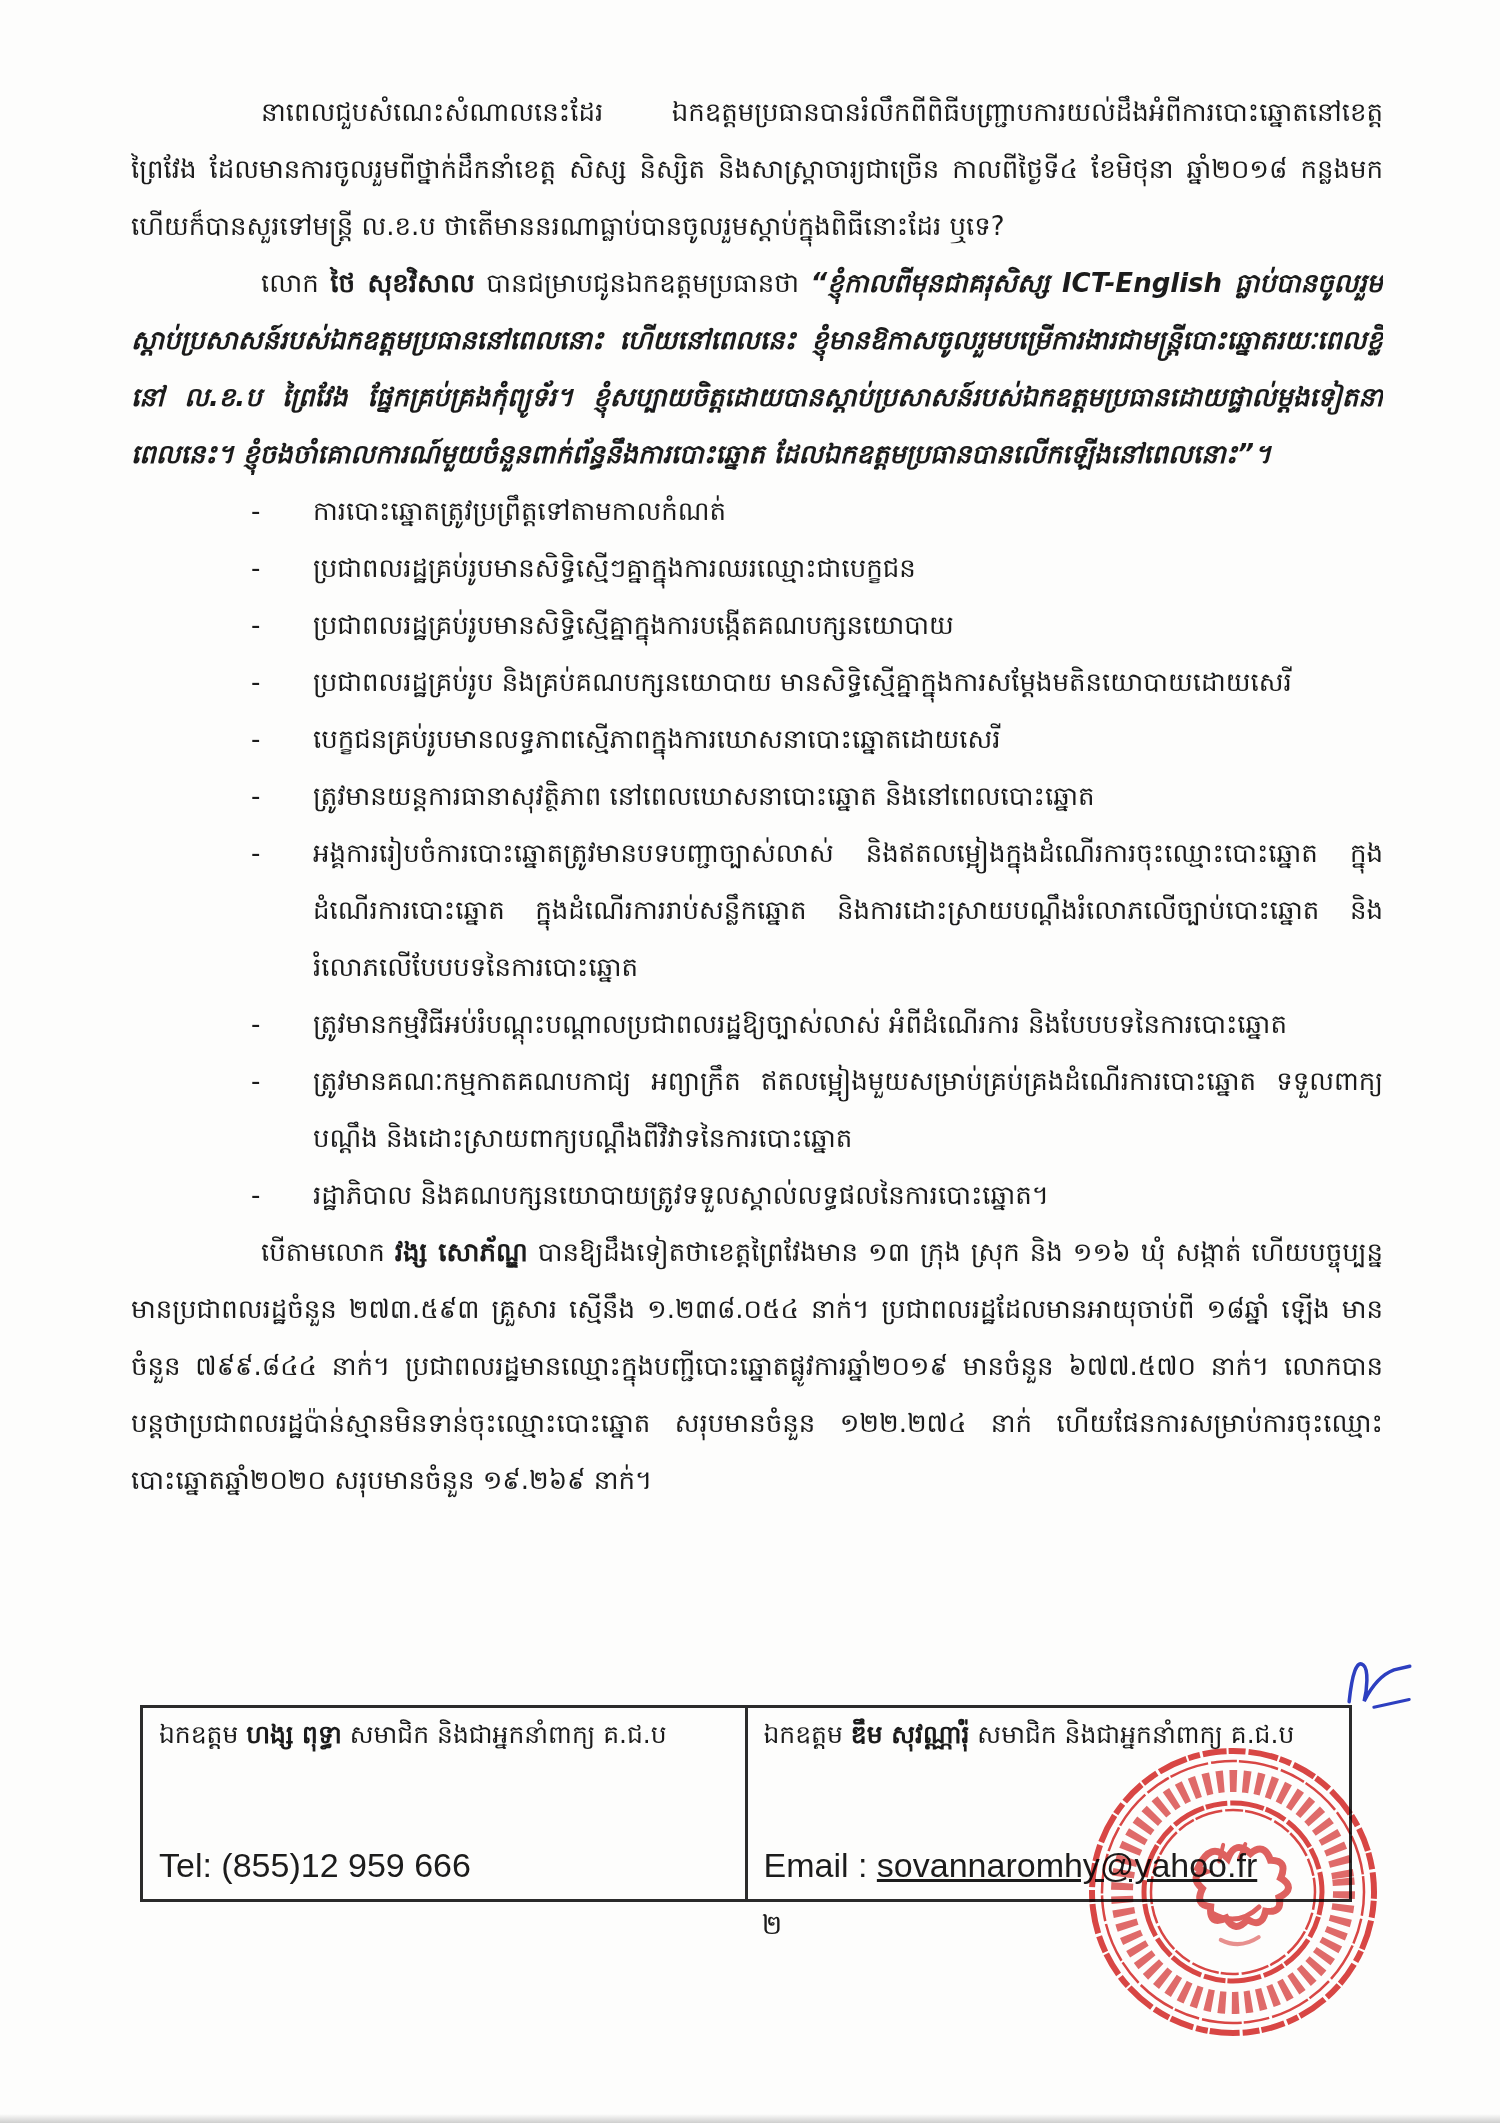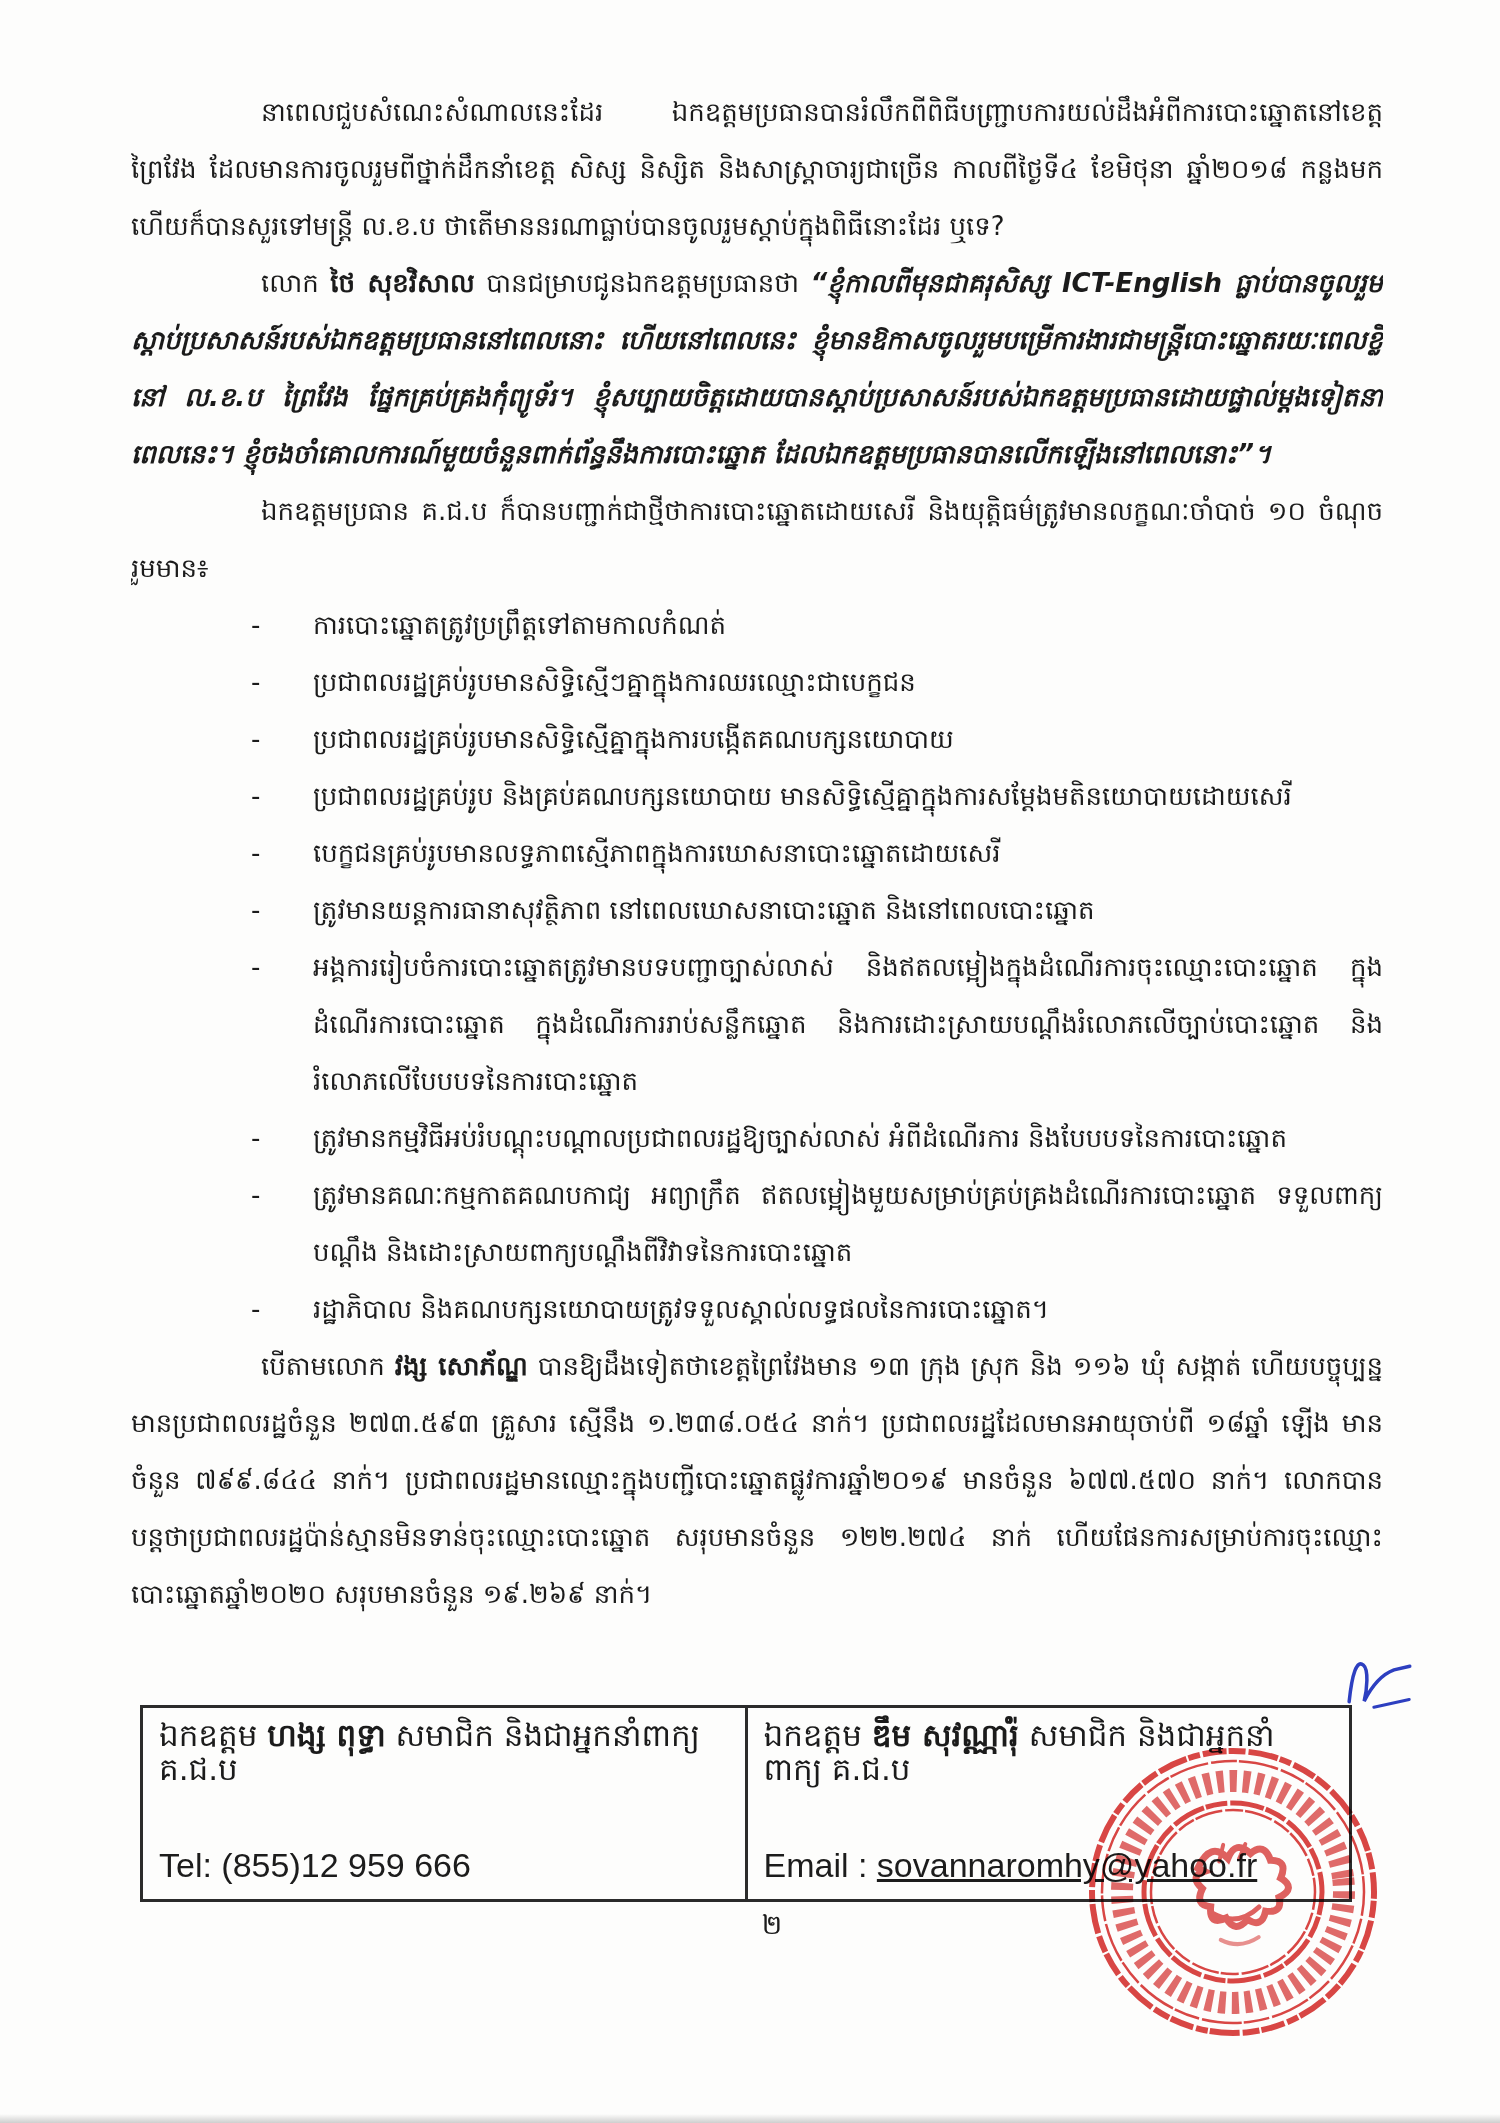--- a/index.html
+++ b/index.html
@@ -26,21 +26,21 @@
   
   .contact-table{
     position:absolute;left:140px;top:1705px;width:1212px;height:197px;
     border:3px solid #2b2b2b;display:flex;box-sizing:border-box;background:transparent;
   }
   .contact-cell{
     flex:1;box-sizing:border-box;display:flex;flex-direction:column;
     justify-content:space-between;padding:10px 16px 14px 16px;
   }
   .contact-cell.left{border-right:3px solid #2b2b2b;}
-  .contact-name{font-size:31px;line-height:34px;}
+  .contact-name{font-size:25px;line-height:34px;}
   .contact-tel,.contact-email{
     font-family:"Liberation Sans",sans-serif;font-size:34px;color:#1c1c1c;
   }
   .email-addr{text-decoration:underline;}
   .page-number{
     position:absolute;left:742px;top:1908px;width:60px;text-align:center;
     font-size:27px;
   }
   
   .stamp{
@@ -62,23 +62,20 @@
   <div class="doc-text">
 
     <p>
       <span>នាពេលជួបសំណេះសំណាលនេះដែរ ឯកឧត្តមប្រធានបានរំលឹកពីពិធីបញ្ជ្រាបការយល់ដឹងអំពីការបោះឆ្នោតនៅខេត្តព្រៃវែង ដែលមានការចូលរួមពីថ្នាក់ដឹកនាំខេត្ត សិស្ស និស្សិត និងសាស្ត្រាចារ្យជាច្រើន កាលពីថ្ងៃទី៤ ខែមិថុនា ឆ្នាំ២០១៨ កន្លងមក ហើយក៏បានសួរទៅមន្ត្រី ល.ខ.ប ថាតើមាននរណាធ្លាប់បានចូលរួមស្តាប់ក្នុងពិធីនោះដែរ ឬទេ?</span>
     </p>
 
     <p>
       <span>លោក </span><span class="bold-name">ថៃ សុខវិសាល</span><span> បានជម្រាបជូនឯកឧត្តមប្រធានថា </span><span class="quote">“ខ្ញុំកាលពីមុនជាគរុសិស្ស ICT-English ធ្លាប់បានចូលរួមស្តាប់ប្រសាសន៍របស់ឯកឧត្តមប្រធាននៅពេលនោះ ហើយនៅពេលនេះ ខ្ញុំមានឱកាសចូលរួមបម្រើការងារជាមន្ត្រីបោះឆ្នោតរយៈពេលខ្លីនៅ ល.ខ.ប ព្រៃវែង ផ្នែកគ្រប់គ្រងកុំព្យូទ័រ។ ខ្ញុំសប្បាយចិត្តដោយបានស្តាប់ប្រសាសន៍របស់ឯកឧត្តមប្រធានដោយផ្ទាល់ម្តងទៀតនាពេលនេះ។ ខ្ញុំចងចាំគោលការណ៍មួយចំនួនពាក់ព័ន្ធនឹងការបោះឆ្នោត ដែលឯកឧត្តមប្រធានបានលើកឡើងនៅពេលនោះ”។</span>
     </p>
 
-    <p>
-      <span>ឯកឧត្តមប្រធាន គ.ជ.ប ក៏បានបញ្ជាក់ជាថ្មីថាការបោះឆ្នោតដោយសេរី និងយុត្តិធម៌ត្រូវមានលក្ខណៈចាំបាច់ ១០ ចំណុច រួមមាន៖</span>
-    </p>
 
     <div class="bullet-list">
       <div class="bullet-row">
         <span class="bullet-dash">-</span>
         <span class="bullet-text">ការបោះឆ្នោតត្រូវប្រព្រឹត្តទៅតាមកាលកំណត់</span>
       </div>
       <div class="bullet-row">
         <span class="bullet-dash">-</span>
         <span class="bullet-text">ប្រជាពលរដ្ឋគ្រប់រូបមានសិទ្ធិស្មើៗគ្នាក្នុងការឈរឈ្មោះជាបេក្ខជន</span>
       </div>

